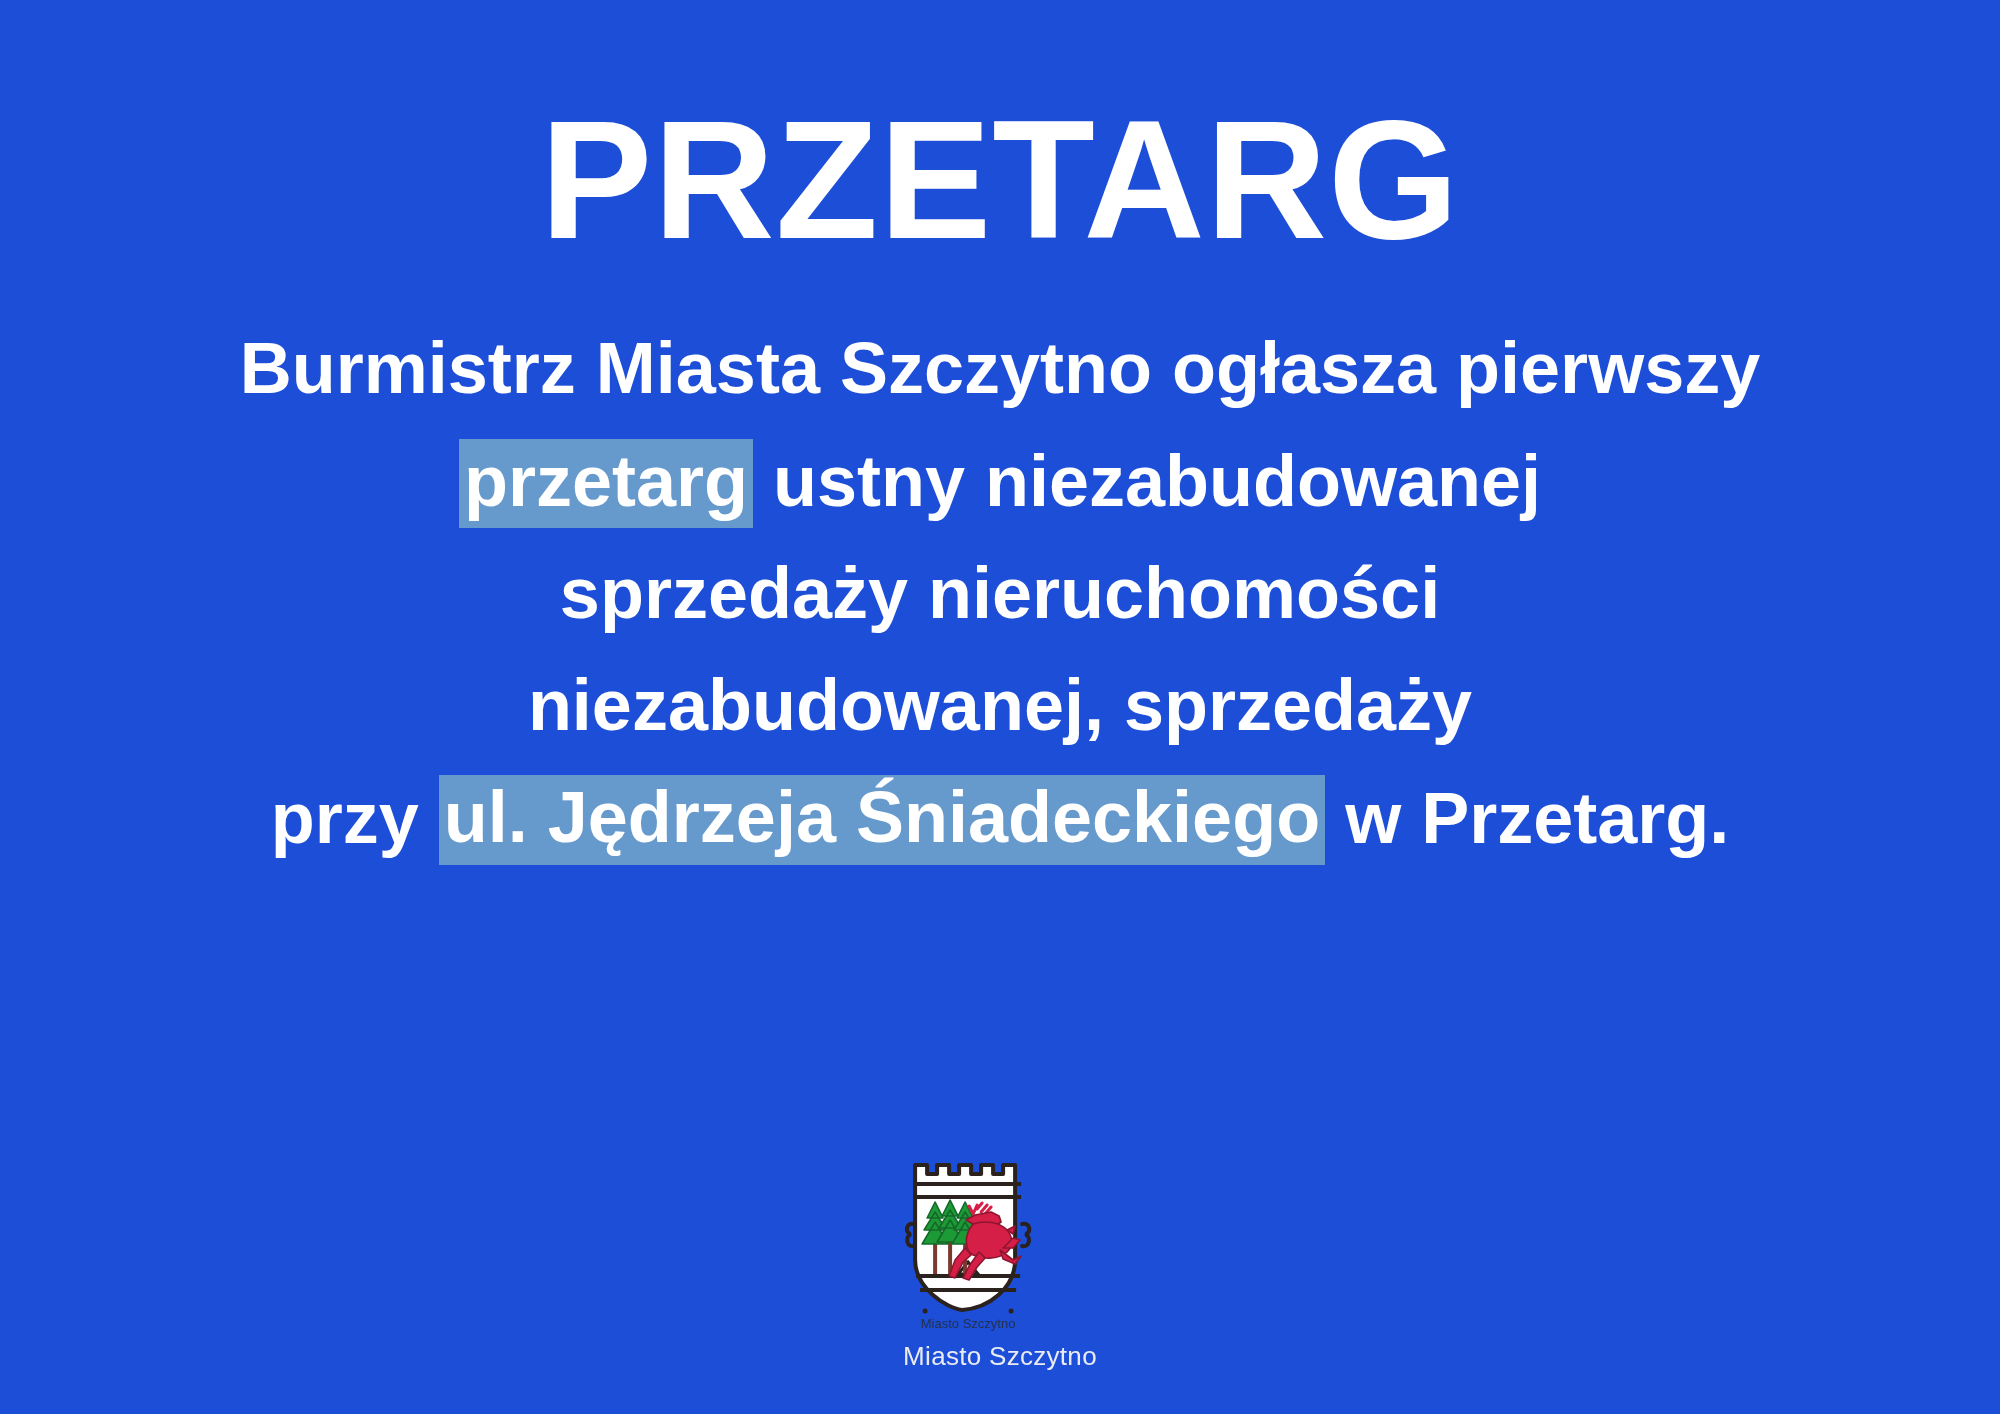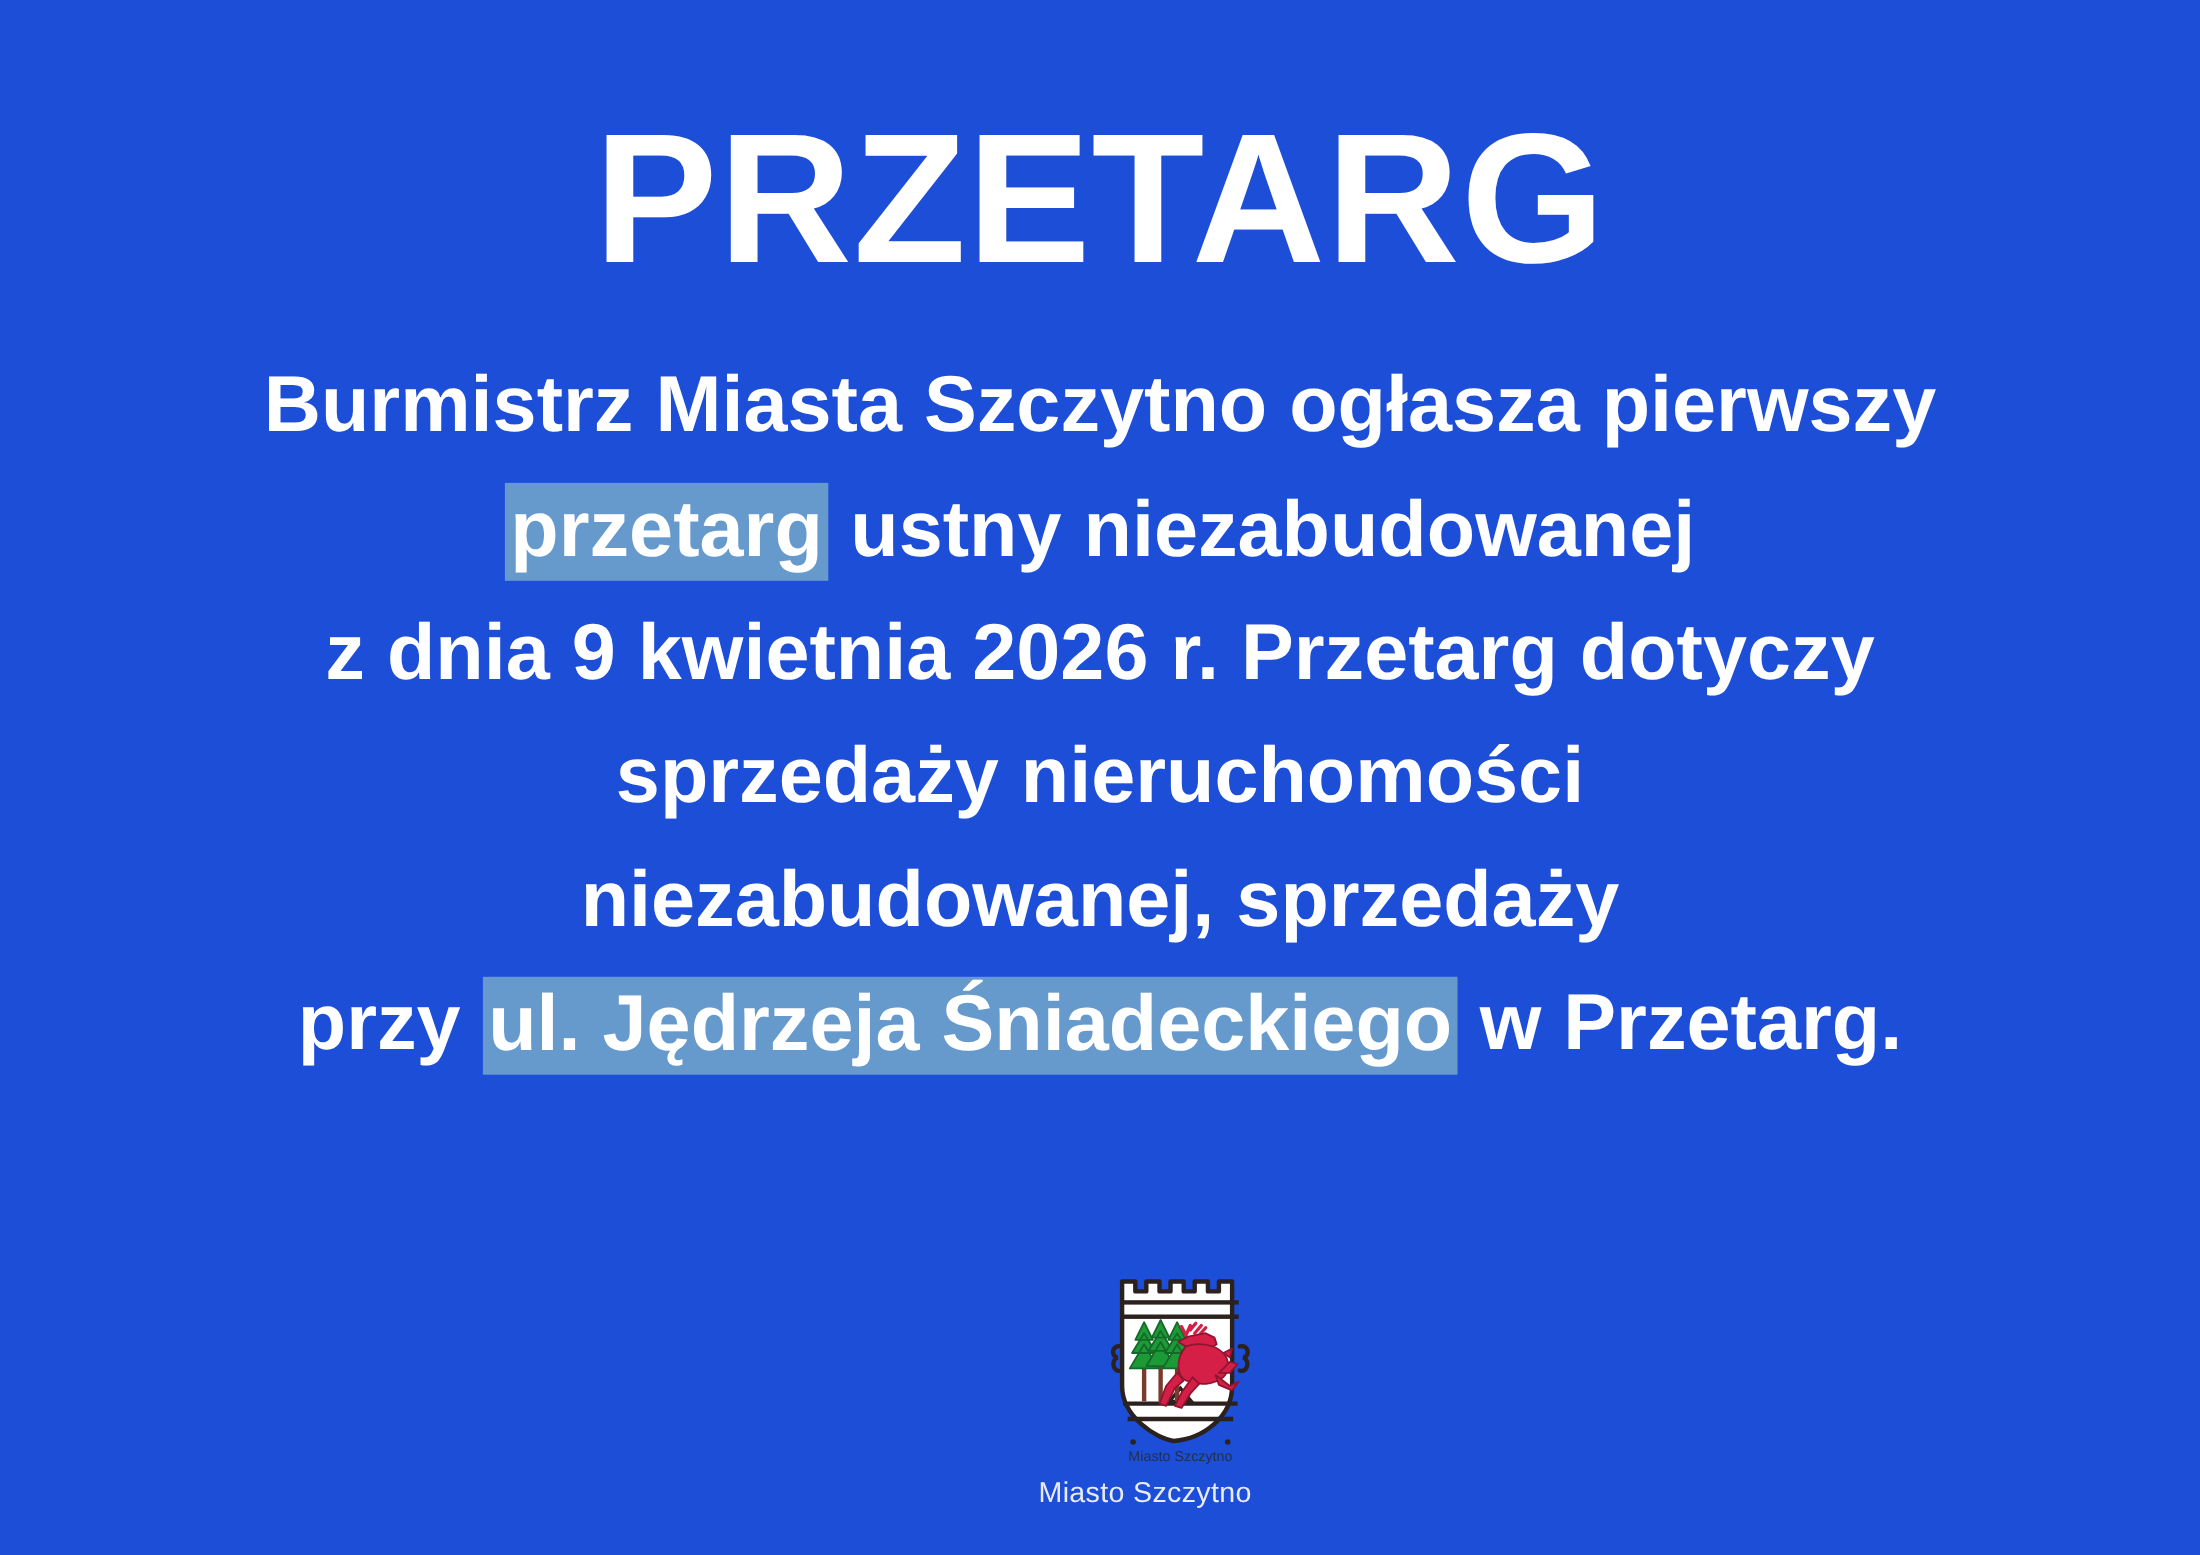--- a/index.html
+++ b/index.html
@@ -56,22 +56,21 @@
     -webkit-box-decoration-break: clone;
   }
 
   .logo-block {
     position: absolute;
     left: 50%;
     transform: translateX(-50%);
     top: 1160px;
     display: flex;
     flex-direction: column;
-    align-items: flex-end;
-    margin-left: 41px;
+    align-items: flex-start;
   }
 
   .crest {
     display: block;
     width: 130px;
     height: 172px;
   }
 
   .logo-caption {
     margin-top: 9px;
@@ -88,23 +87,20 @@
 <div class="poster">
 
   <h1 class="poster-title">PRZETARG</h1>
 
   <div class="poster-body">
     <span class="body-line">
       <span>Burmistrz Miasta Szczytno ogłasza pierwszy</span>
     </span>
     <span class="body-line">
       <span class="hl">przetarg</span><span> ustny niezabudowanej</span>
-    </span>
-    <span class="body-line">
-      <span>z dnia 9 kwietnia 2026 r. Przetarg dotyczy</span>
     </span>
     <span class="body-line">
       <span>sprzedaży nieruchomości</span>
     </span>
     <span class="body-line">
       <span>niezabudowanej, sprzedaży</span>
     </span>
     <span class="body-line">
       <span>przy </span><span class="hl">ul. Jędrzeja Śniadeckiego</span><span> w Przetarg.</span>
     </span>

